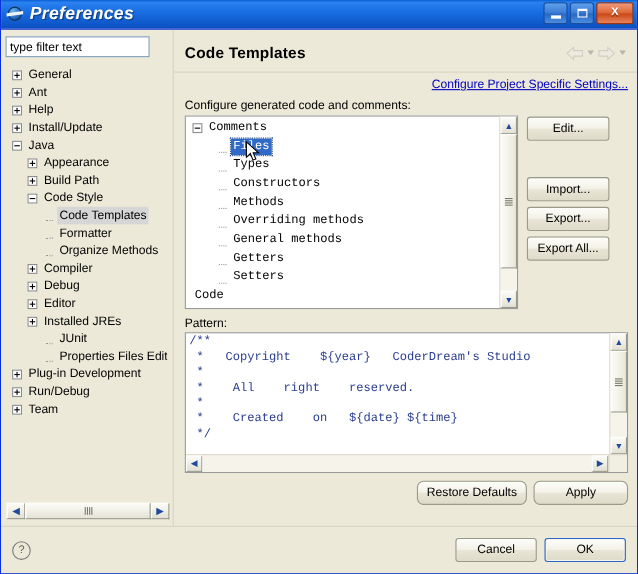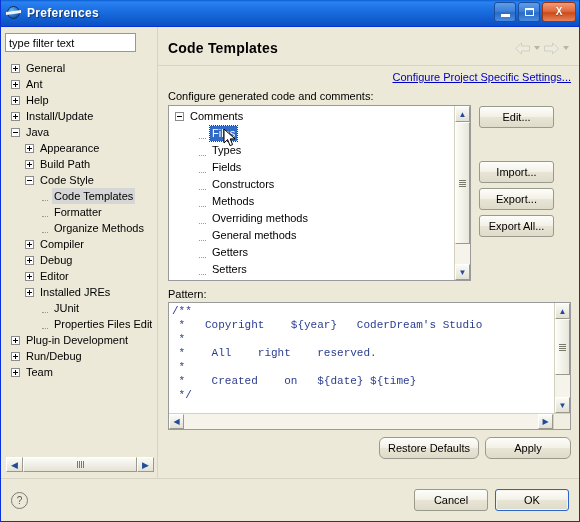--- a/index.html
+++ b/index.html
@@ -34,24 +34,25 @@
     position:absolute;left:1px;top:1px;width:13px;height:13px;border-radius:50%;
     background:radial-gradient(circle at 35% 30%,#6fb8ec 0%,#2a6fc4 55%,#11305e 100%);
     border:1px solid #10305e;box-sizing:border-box;
   }
   .title-icon .bar{
     position:absolute;left:0px;top:6px;width:15px;height:3px;
     background:#f0f4fa;
     transform:skewY(-8deg);
   }
   .title-text{
-    color:#ffffff;font-size:12px;font-weight:bold;
+    color:#ffffff;font-size:16px;font-weight:bold;
     font-family:"Liberation Sans","DejaVu Sans",sans-serif;
     text-shadow:1px 1px 1px rgba(0,0,0,.45);
     letter-spacing:.3px;
+    font-style:italic;
   }
   .win-btns{position:absolute;right:3px;top:2px;display:flex;gap:2px;}
   .wbtn{
     width:22px;height:20px;box-sizing:border-box;
     border:1px solid #1b4f9c;border-radius:3px;
     display:flex;align-items:center;justify-content:center;
     background:linear-gradient(to bottom,#5e9ee8 0%,#3f80d8 45%,#2a6ac4 55%,#4b8ce0 100%);
   }
   .wbtn.close{
     background:linear-gradient(to bottom,#f09a7a 0%,#e06a3c 45%,#cc4a18 55%,#e8835c 100%);
@@ -150,21 +151,21 @@
   }
   .list-inner{flex:1 1 auto;position:relative;overflow:hidden;padding:2px 0 0 4px;}
   .ln{display:flex;align-items:center;height:17px;white-space:nowrap;position:relative;font-size:11px;}
   .ln .exp{
     width:9px;height:9px;box-sizing:border-box;border:1px solid #8c8c8c;background:#fff;
     position:relative;flex:0 0 9px;margin-right:4px;
   }
   .ln .exp::before{content:"";position:absolute;left:1px;top:3px;width:5px;height:1px;background:#000;}
   .ln .dash{width:9px;flex:0 0 9px;margin-right:4px;position:relative;}
   .ln .dash::before{content:"";position:absolute;left:2px;top:4px;width:7px;border-top:1px dotted #9a9a9a;}
-  .ln .txt{line-height:15px;padding:0 2px;}
+  .ln .txt{line-height:15px;padding:0 2px;font-family:Liberation Mono, monospace;}
   .ln .txt.sel{background:#3169c6;color:#fff;outline:1px dotted #1a3f80;}
   .vbar{
     width:16px;flex:0 0 16px;box-sizing:border-box;
     background:#f4f2e8;border-left:1px solid #d6d2c2;
     display:flex;flex-direction:column;
   }
   .vb-arrow{
     height:16px;flex:0 0 16px;box-sizing:border-box;
     border:1px solid #fff;border-right-color:#9a9a8c;border-bottom-color:#9a9a8c;
     background:linear-gradient(to bottom,#fbfbf7,#e3e1d4);
@@ -414,25 +415,20 @@
               </div>
               <div class="ln">
                 <span style="flex: 0 0 24px;"></span>
                 <span class="dash"></span>
                 <span class="txt sel">Files</span>
               </div>
               <div class="ln">
                 <span style="flex: 0 0 24px;"></span>
                 <span class="dash"></span>
                 <span class="txt">Types</span>
-              </div>
-              <div class="ln">
-                <span style="flex: 0 0 24px;"></span>
-                <span class="dash"></span>
-                <span class="txt">Fields</span>
               </div>
               <div class="ln">
                 <span style="flex: 0 0 24px;"></span>
                 <span class="dash"></span>
                 <span class="txt">Constructors</span>
               </div>
               <div class="ln">
                 <span style="flex: 0 0 24px;"></span>
                 <span class="dash"></span>
                 <span class="txt">Methods</span>

